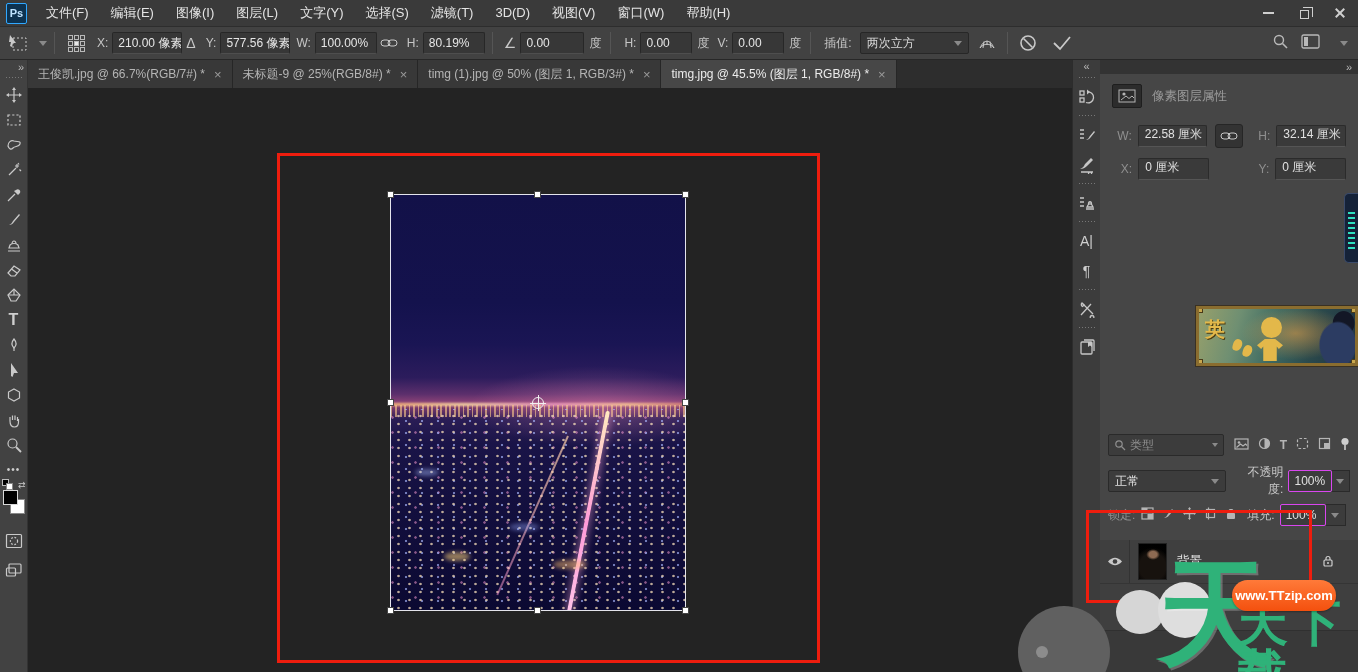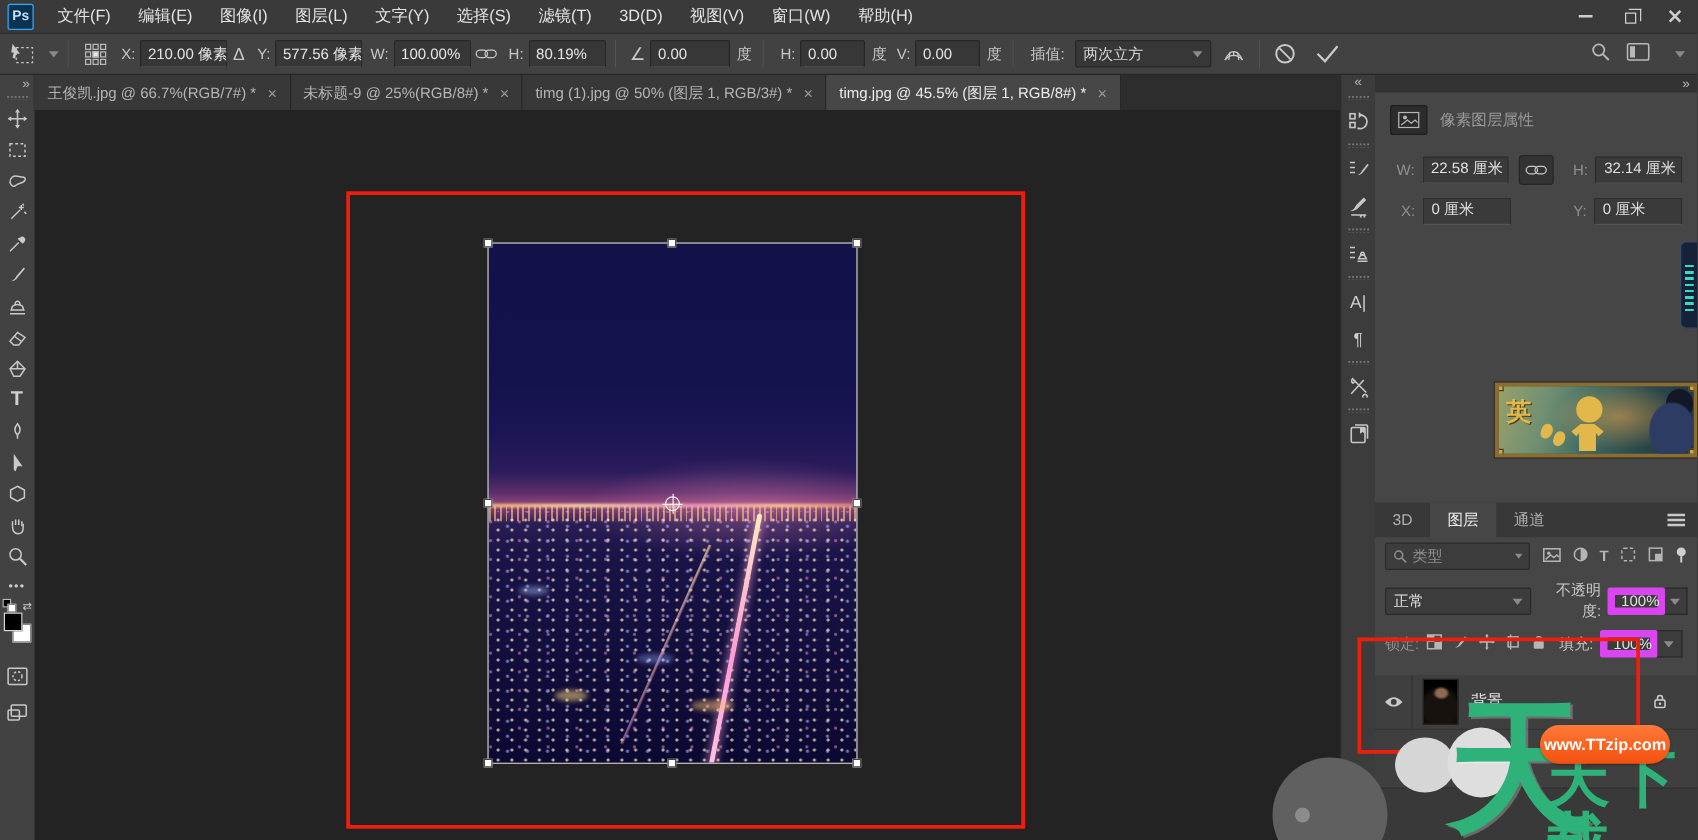--- a/index.html
+++ b/index.html
@@ -159,21 +159,21 @@
   
   .layers-tabs { position: absolute; left: 0; top: 342px; width: 258px; height: 28px; background: #383838; display: flex; align-items: stretch; }
   .layers-body { position: absolute; left: 0; top: 370px; width: 258px; height: 242px; background: #464646; }
   .lp-row { display: flex; align-items: center; padding: 4px 8px; }
   .lp-filter-box { width: 118px; height: 22px; background: #3c3c3c; border: 1px solid #2a2a2a; border-radius: 2px;
     display: flex; align-items: center; padding: 0 5px; color: #8f8f8f; }
   .lp-filter-icons { display: flex; align-items: center; gap: 9px; margin-left: 10px; }
   .lp-filter-icons svg { stroke: #b5b5b5; fill: none; stroke-width: 1.2; }
   .lp-select { width: 128px; height: 22px; background: #3c3c3c; border: 1px solid #2a2a2a; border-radius: 2px;
     display: flex; align-items: center; padding: 0 6px; color: #e0e0e0; }
-  .lp-mini { height: 22px; background: #3c3c3c; border: 6px solid #d946ef; border-radius: 2px;
+  .lp-mini { height: 22px; background: #3c3c3c; border: 1px solid #d946ef; border-radius: 2px;
     display: flex; align-items: center; padding: 0 5px; color: #e0e0e0; }
   .lp-chevbox { width: 20px; height: 22px; background: #3c3c3c; border: 1px solid #2a2a2a; border-left: none;
     display: flex; align-items: center; justify-content: center; }
   .lp-label { color: #c9c9c9; margin: 0 5px 0 10px; text-align: right; }
   .lock-label { color: #8f8f8f; margin-right: 6px; }
   .lock-icons { display: flex; align-items: center; gap: 8px; }
   .lock-icons svg { stroke: #b5b5b5; fill: none; stroke-width: 1.2; }
   .layer-rows { position: absolute; left: 0; top: 110px; width: 258px; height: 90px; background: #3f3f3f; }
   .layer-row { display: flex; align-items: center; height: 44px; border-bottom: 1px solid #353535; position: relative; }
   .layer-row.selected { background: #525252; }
@@ -609,28 +609,20 @@
             <span>0 厘米</span>
           </div>
         <div class="p-spacer"></div>
         <span class="p-label">Y:</span>
         <div class="p-field">
             <span>0 厘米</span>
           </div>
       </div>
     </div>
 
-    <div class="layers-tabs">
-      <div class="ptab">3D</div>
-      <div class="ptab active">图层</div>
-      <div class="ptab">通道</div>
-      <div class="pmenu">
-          <span class="ic-burger"></span>
-        </div>
-    </div>
     <div class="layers-body">
       <div class="lp-row">
         <div class="lp-filter-box">
           <svg width="12" height="12" viewBox="0 0 12 12" style="margin-right:4px">
               <circle cx="5" cy="5" r="3.2" stroke="#8f8f8f" fill="none" stroke-width="1.2"></circle>
               <path d="M7.5 7.5 L11 11" stroke="#8f8f8f" stroke-width="1.3"></path>
             </svg>
           <span>类型</span>
           <span class="chev dim" style="margin-left:auto;border-left-width:3px;border-right-width:3px;border-top-width:4px"></span>
         </div>

